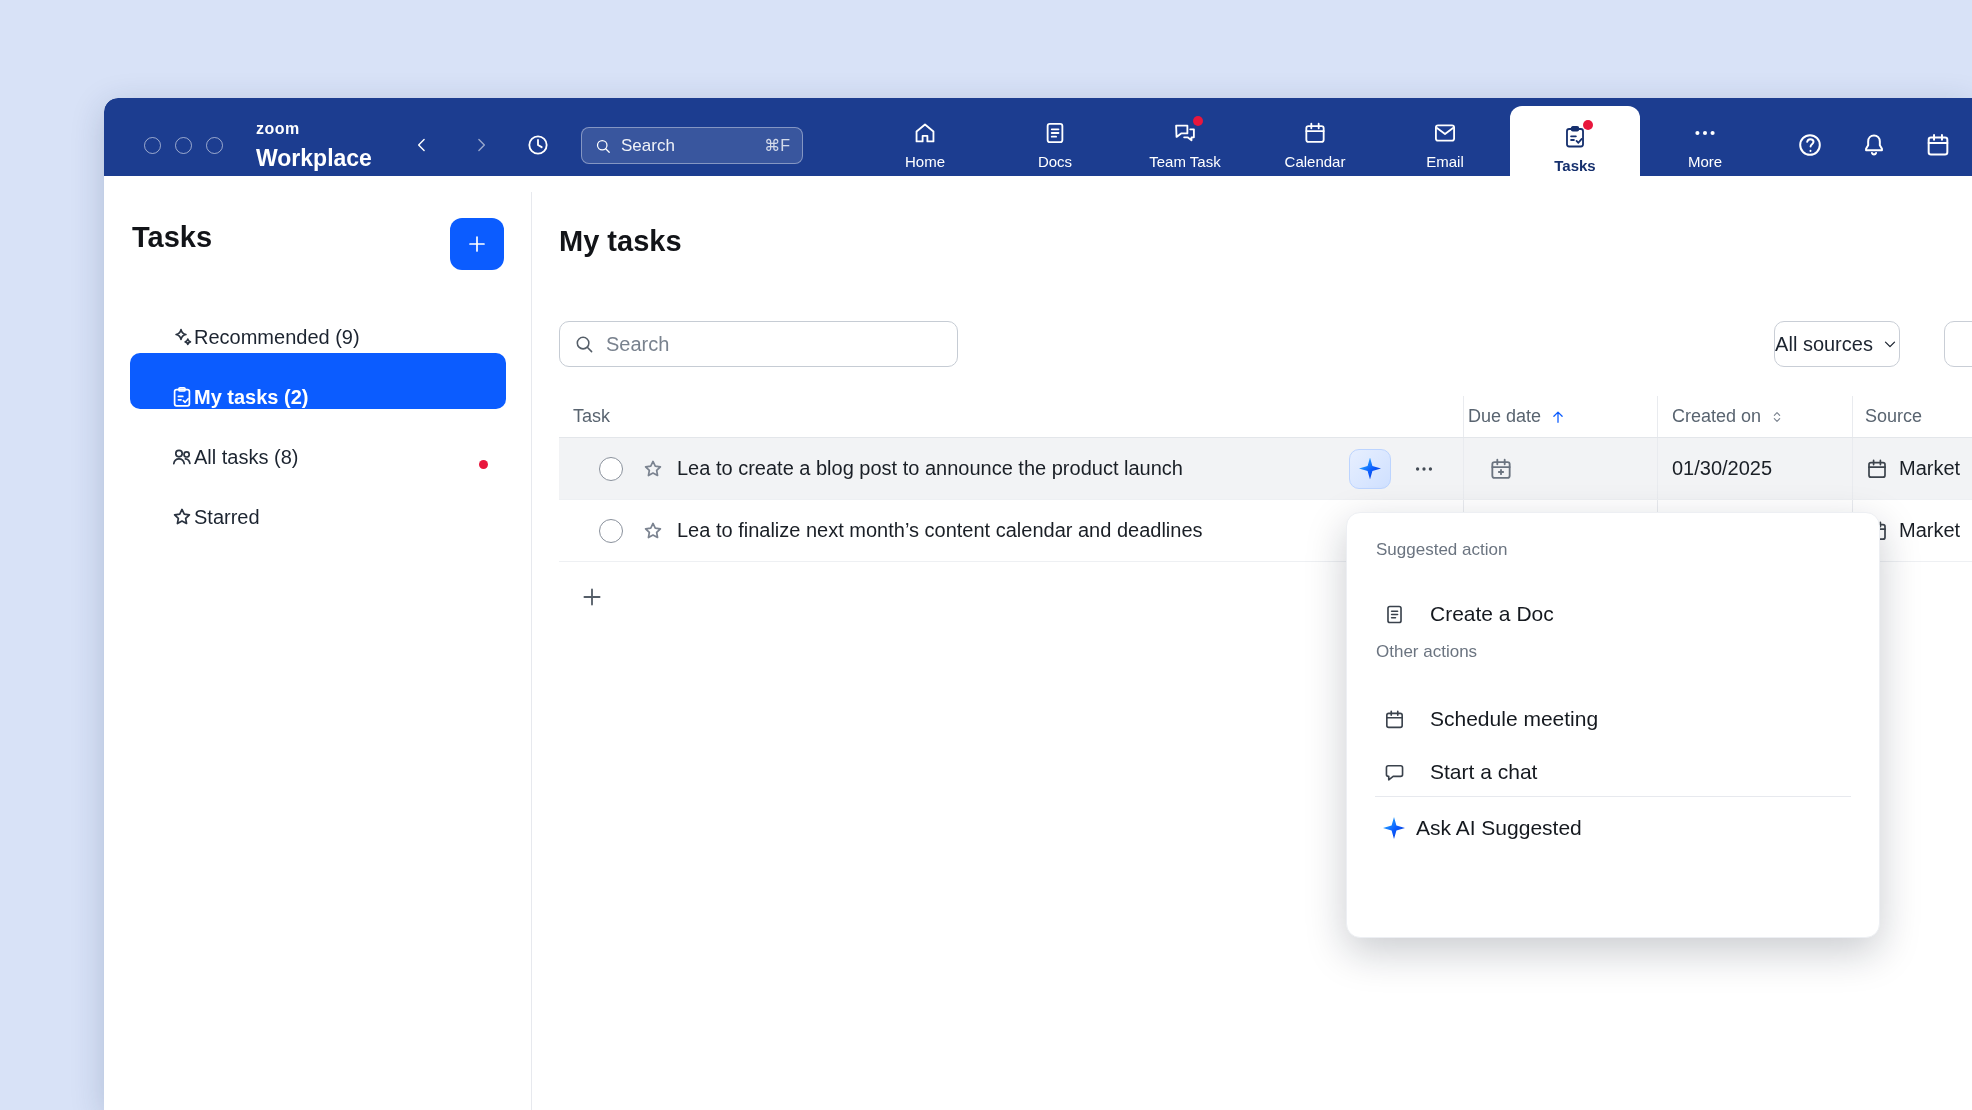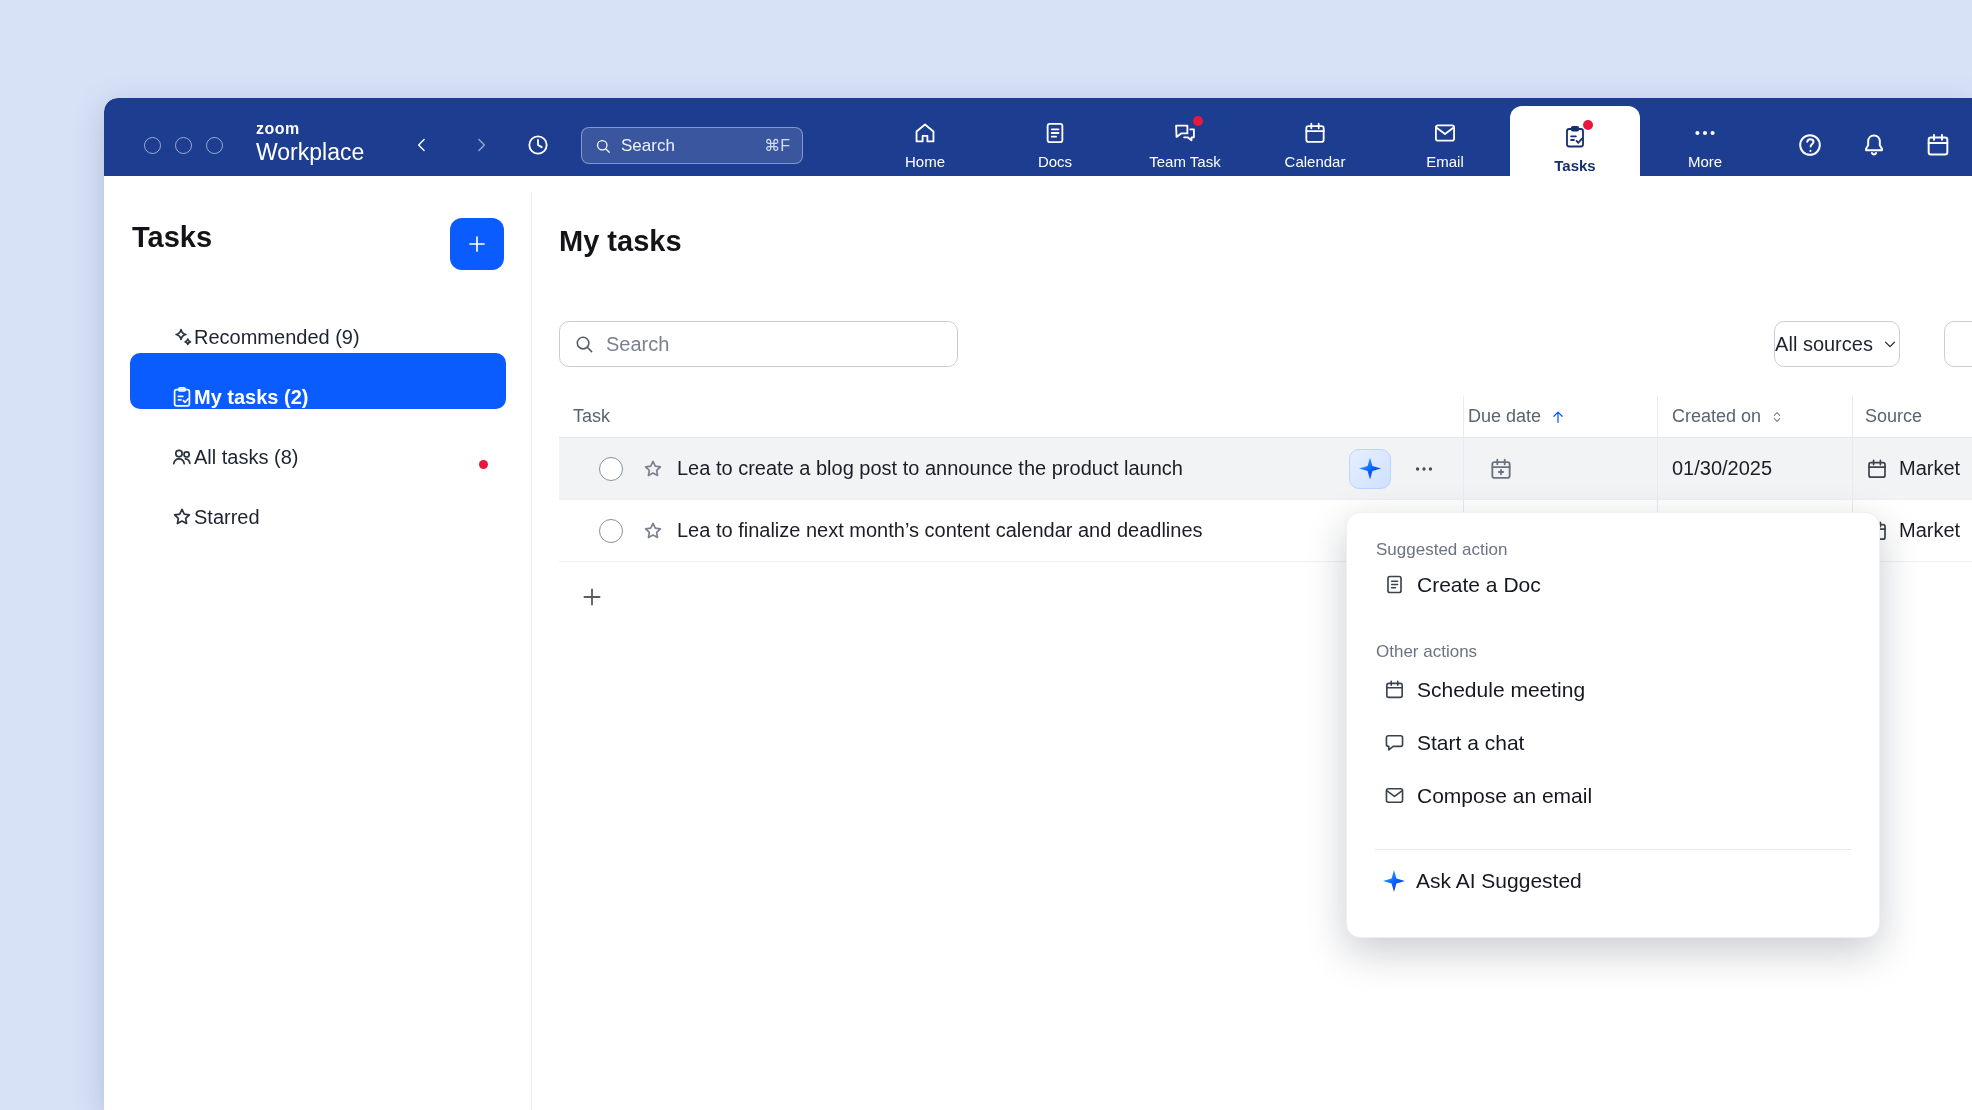--- a/index.html
+++ b/index.html
@@ -9,21 +9,21 @@
   
   .window{position:absolute;left:104px;top:98px;right:0;bottom:0;background:#fff;
           border-radius:14px 0 0 0;overflow:hidden;box-shadow:0 8px 34px rgba(21,44,91,.20)}
 
   
   .titlebar{position:absolute;left:0;top:0;right:0;height:78px;background:#1c3d90;border-radius:14px 0 0 0;color:#fff}
   .traffic{position:absolute;left:40px;top:0;height:94px;display:flex;align-items:center;gap:14px}
   .ring{width:17px;height:17px;border-radius:50%;border:1.5px solid rgba(255,255,255,.55)}
   .logo{position:absolute;left:152px;top:23px;line-height:1.05}
   .logo .z{font-size:16px;font-weight:700;letter-spacing:.5px}
-  .logo .w{font-size:23px;font-weight:400;margin-top:2px}
+  .logo .w{font-size:23px;font-weight:700;margin-top:8px}
   .histbtn{position:absolute;top:0;height:94px;display:flex;align-items:center;justify-content:center;width:28px;color:#fff;cursor:pointer}
   .histbtn.dim{color:rgba(255,255,255,.55)}
   .tb-search{position:absolute;left:477px;top:29px;width:222px;height:37px;border-radius:8px;
              background:rgba(255,255,255,.13);border:1px solid rgba(255,255,255,.38);
              display:flex;align-items:center;padding:0 12px;gap:9px;cursor:text}
   .tb-search .ph{font-size:17px;color:rgba(255,255,255,.92)}
   .tb-search .sc{margin-left:auto;font-size:16px;color:rgba(255,255,255,.78)}
   .topnav{position:absolute;left:756px;top:0;height:94px;display:flex}
   .nav-item{width:130px;height:94px;display:flex;flex-direction:column;align-items:center;justify-content:center;gap:7px;
             color:#fff;cursor:pointer;font-size:15px}
@@ -83,21 +83,21 @@
           border:1px solid #bcd4ff;display:flex;align-items:center;justify-content:center;cursor:pointer}
   .more-btn{margin-left:16px;margin-right:22px;width:34px;height:34px;display:flex;align-items:center;justify-content:center;color:#444b55;cursor:pointer}
   .addrow{height:70px;display:flex;align-items:center;padding-left:20px;color:#555e68}
   .addrow .ic26{cursor:pointer}
 
   
   .menu{position:absolute;left:1242px;top:414px;width:534px;height:426px;background:#fff;border:1px solid #edeff3;
         border-radius:14px;box-shadow:0 14px 40px rgba(15,23,42,.22);z-index:40;padding-top:14px}
   .menu-sec{height:46px;display:flex;align-items:center;padding-left:29px;font-size:17px;color:#6b7480}
   .menu-sec.second{height:52px}
-  .menu-item{height:53px;display:flex;align-items:flex-start;padding-left:36px;gap:11px;font-size:21px;color:#15191f;cursor:pointer}
+  .menu-item{height:53px;display:flex;align-items:flex-end;padding-left:36px;gap:24px;font-size:21px;color:#15191f;cursor:pointer}
   .menu-item .ic23{color:#3a424c}
   .menu-divider{margin:12px 28px 0 28px;border-top:1px solid #e7e9ee}
   .menu-footer{height:62px;display:flex;align-items:center;padding-left:36px;gap:11px;font-size:21px;color:#15191f;cursor:pointer}
 
   
   [data-icon]{display:inline-flex;align-items:center;justify-content:center}
   [data-icon] svg{width:100%;height:100%;display:block}
   .ic16{width:16px;height:16px}.ic18{width:18px;height:18px}.ic20{width:20px;height:20px}
   .ic22{width:22px;height:22px}.ic23{width:23px;height:23px}.ic24{width:24px;height:24px}
   .ic26{width:26px;height:26px}.ic28{width:28px;height:28px}
@@ -447,29 +447,20 @@
         <span>Schedule meeting</span>
       </div>
       <div class="menu-item">
         <span class="ic23" data-icon="chat-icon">
             <svg viewBox="0 0 24 24" fill="none" stroke="currentColor" stroke-width="1.7" stroke-linecap="round" stroke-linejoin="round">
               <path d="M5.6 5h12.8a2 2 0 0 1 2 2v7a2 2 0 0 1-2 2h-7.8L6 19.6V16h-.4a2 2 0 0 1-2-2V7a2 2 0 0 1 2-2z"></path>
             </svg>
           </span>
         <span>Start a chat</span>
       </div>
-      <div class="menu-item">
-        <span class="ic23" data-icon="email-icon">
-            <svg viewBox="0 0 24 24" fill="none" stroke="currentColor" stroke-width="1.7" stroke-linecap="round" stroke-linejoin="round">
-              <rect x="3.6" y="5" width="16.8" height="14" rx="2"></rect>
-              <path d="M4.6 7.4 12 13l7.4-5.6"></path>
-            </svg>
-          </span>
-        <span>Compose an email</span>
-      </div>
       <div class="menu-divider"></div>
       <div class="menu-footer">
         <span class="ai-star"></span>
         <span>Ask AI Suggested</span>
       </div>
     </div>
 
   </div>
 </div>
 

